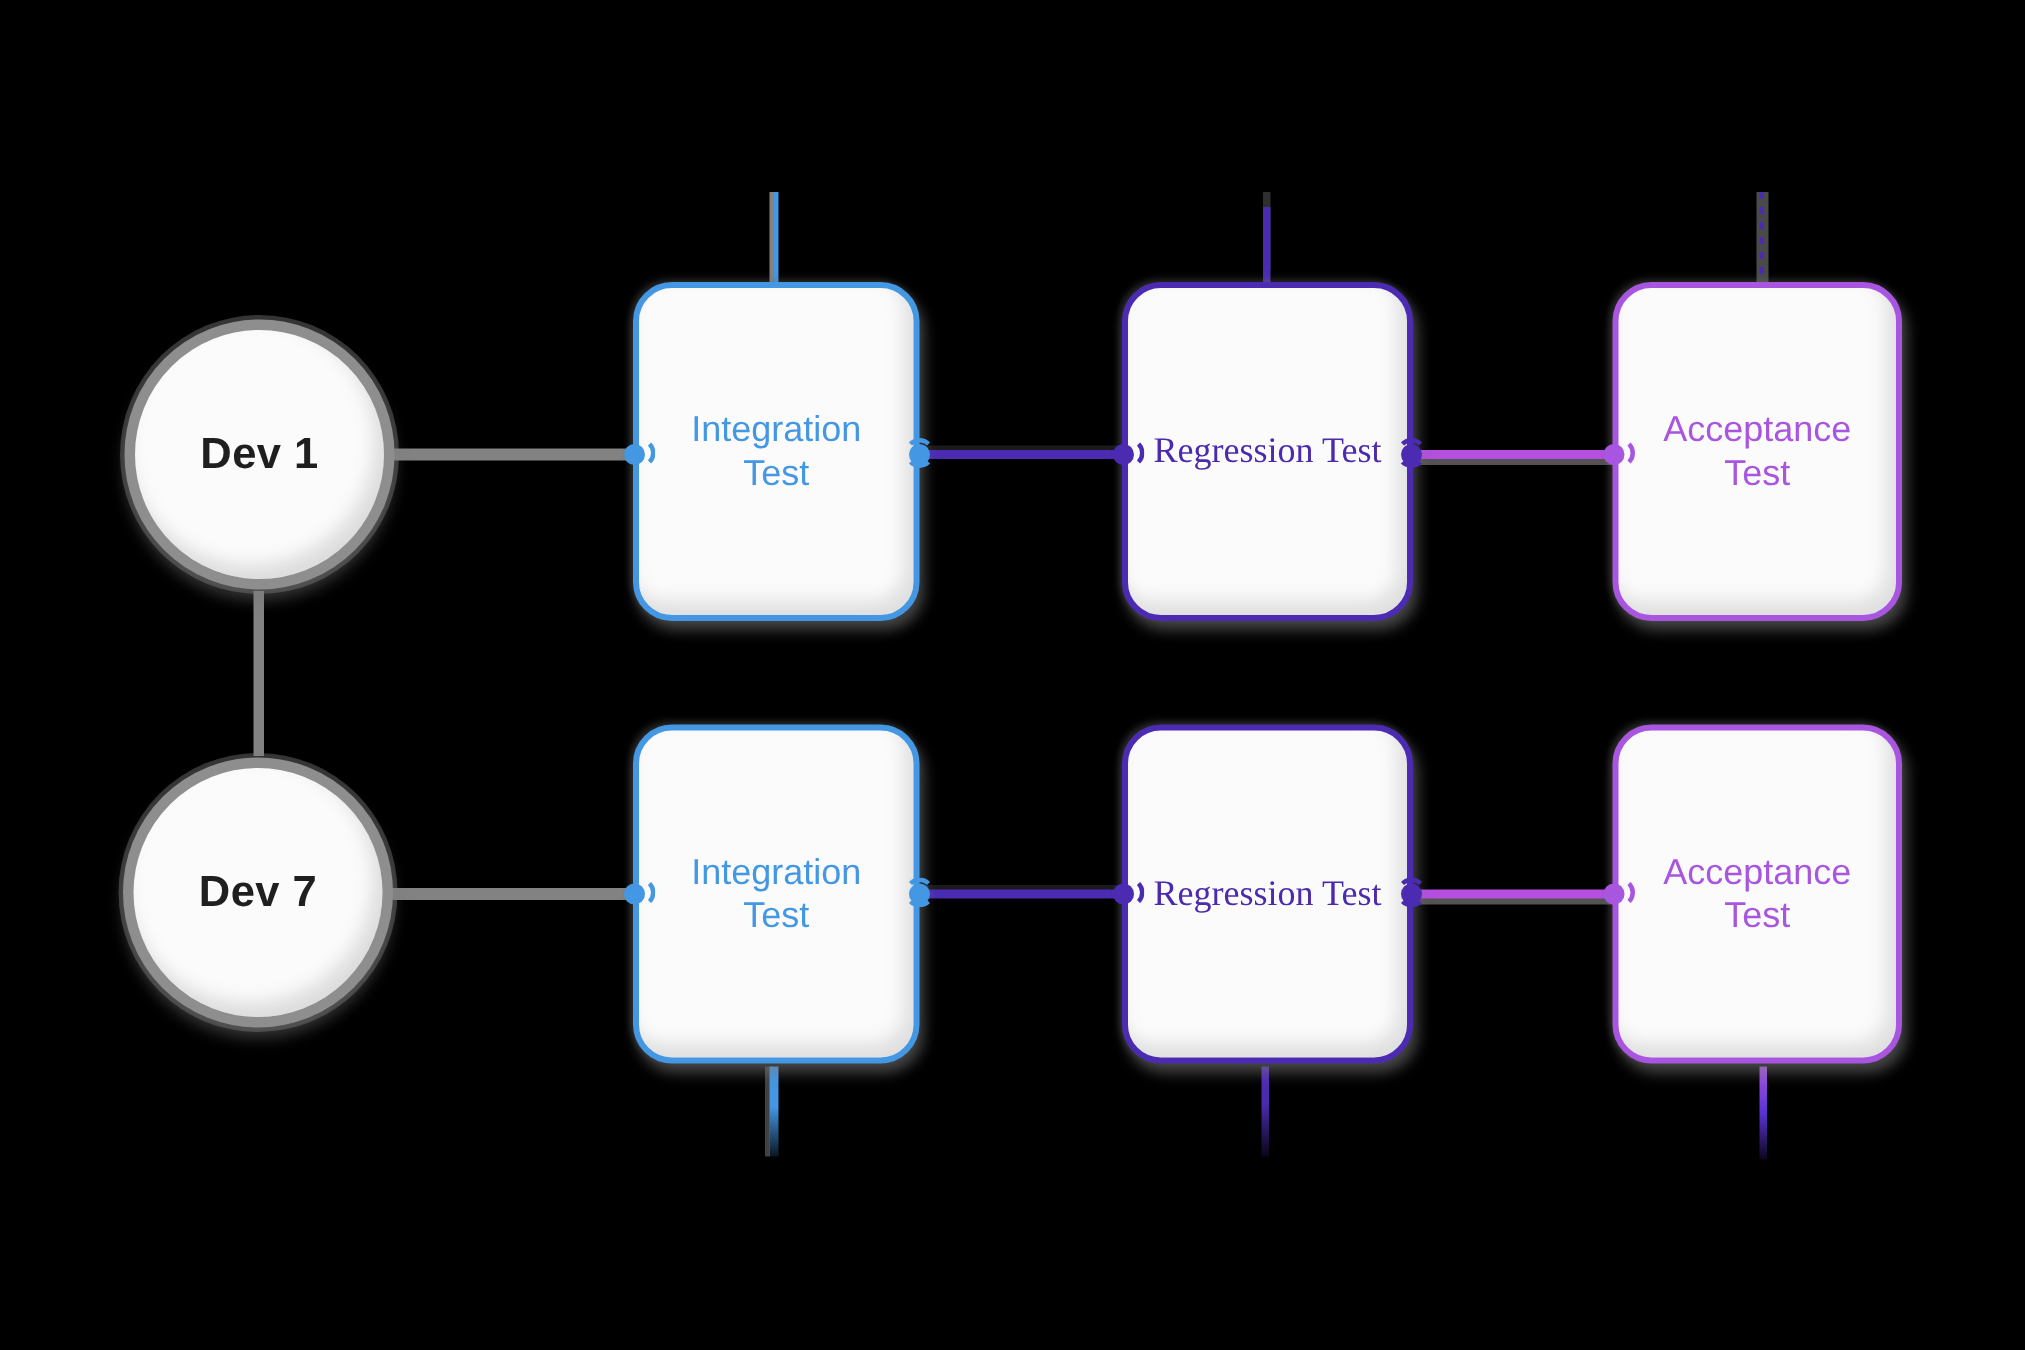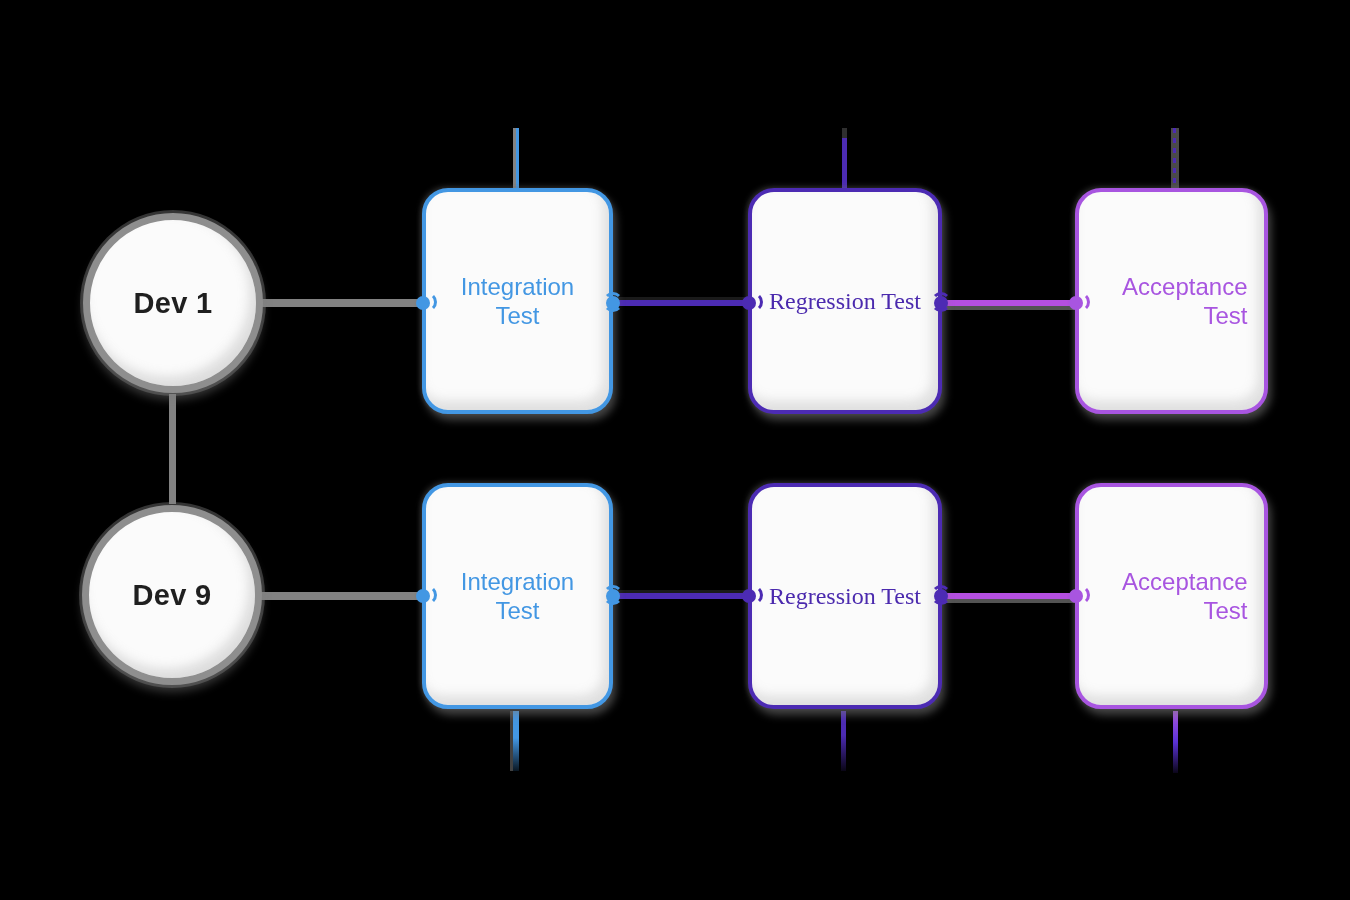--- a/index.html
+++ b/index.html
@@ -22,21 +22,21 @@
     position:absolute;height:226px;border-radius:26px;box-sizing:border-box;
     background:var(--node-fill,#fbfbfb);
     border:4px solid;
     box-shadow:3px 6px 9px rgba(125,125,125,.55), -2px -2px 5px rgba(110,110,110,.35),
                inset -6px -9px 12px rgba(150,150,150,.28);
     display:flex;align-items:center;justify-content:center;text-align:center;
   }
   .box-node .lbl{font-size:24px;line-height:29px;width:152px;}
   .box-int{border-color:var(--blue,#4397e3);}      .box-int .lbl{color:var(--blue,#4397e3);}
   .box-reg{border-color:var(--indigo-line,#4c2bb3);} .box-reg .lbl{color:var(--indigo,#4b2aae);font-family:Liberation Serif, serif;}
-  .box-acc{border-color:var(--purple,#a855e0);text-align:right;}    .box-acc .lbl{color:var(--purple,#a855e0);}
+  .box-acc{border-color:var(--purple,#a855e0);}    .box-acc .lbl{color:var(--purple,#a855e0);}
   
   .edge{position:absolute;}
   .e-gray{background:var(--gray-connector,#828282);}
   .e-indigo{background:var(--indigo-line,#4c2bb3);box-shadow:0 -3px 0 rgba(85,85,85,.30);}
   .e-purple{background:var(--purple-line,#b44fe0);box-shadow:0 4px 0 rgba(128,128,128,.65);}
   .stub-top-int{background:linear-gradient(to right,#838383 55%,var(--blue,#4397e3) 55%);}
   .stub-top-reg{background:var(--indigo-line,#4c2bb3);box-shadow:0 -10px 0 rgba(85,85,85,.55);}
   .stub-top-acc{background:#4a4a4a;}
   .stub-top-acc .dash{position:absolute;left:2px;top:0;bottom:0;width:3px;
     background:repeating-linear-gradient(to bottom,var(--indigo-line,#4c2bb3) 0 5px,transparent 5px 10px);}
@@ -71,21 +71,21 @@
     <span class="dash"></span>
   </div>
   <div class="edge stub-bot-int" style="left:513px;top:711px;width:6px;height:60px;"></div>
   <div class="edge stub-bot-reg" style="left:841px;top:711px;width:5px;height:60px;"></div>
   <div class="edge stub-bot-acc" style="left:1173px;top:711px;width:5px;height:62px;"></div>
 
   <div class="circle-node" style="left:83px;top:213px;">
     <span class="lbl">Dev 1</span>
   </div>
   <div class="circle-node" style="left:82px;top:505px;">
-    <span class="lbl">Dev 9</span>
+    <span class="lbl">Dev 7</span>
   </div>
 
   <div class="box-node box-int" style="left:422px;top:188px;width:191px;">
     <span class="lbl">Integration Test</span>
   </div>
   <div class="box-node box-reg" style="left:748px;top:188px;width:194px;">
     <span class="lbl">Regression Test</span>
   </div>
   <div class="box-node box-acc" style="left:1075px;top:188px;width:193px;">
     <span class="lbl">Acceptance Test</span>

